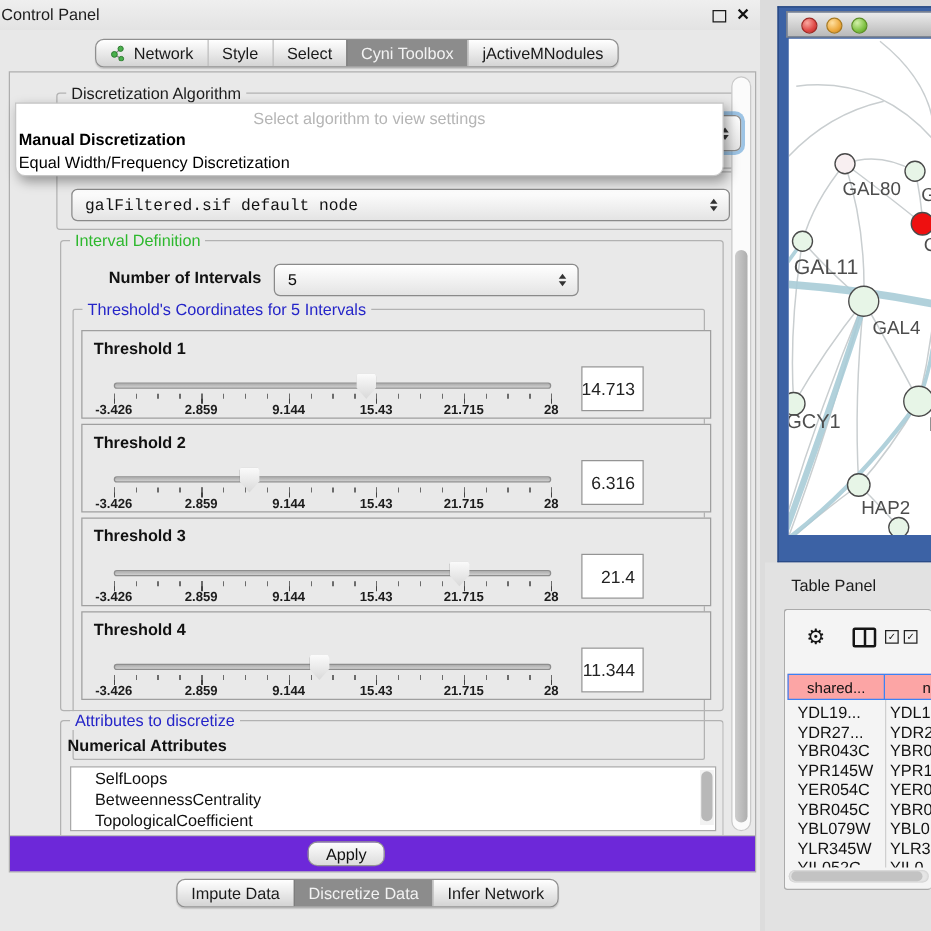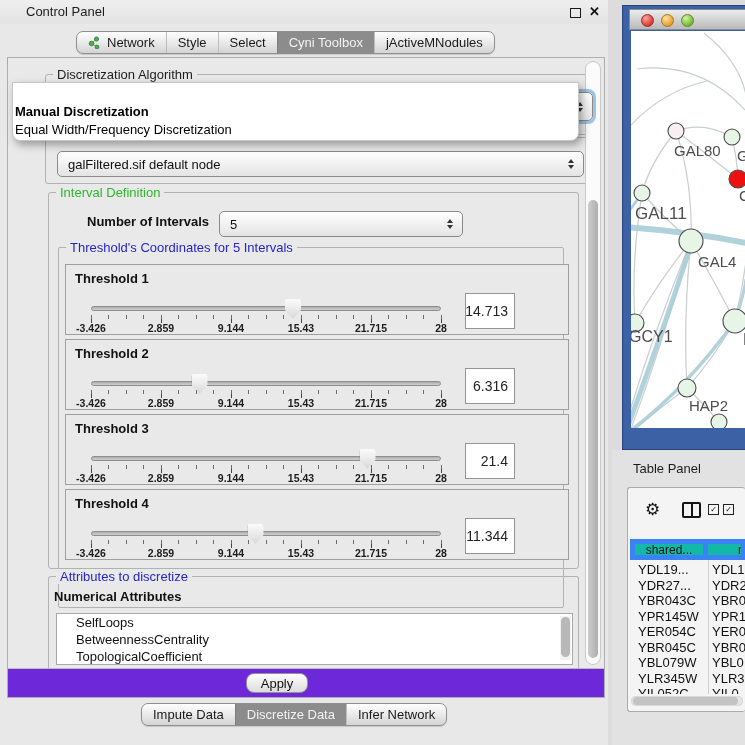--- a/index.html
+++ b/index.html
@@ -7,21 +7,21 @@
   body {
     position:relative; overflow:hidden;
     font-family:"Liberation Sans", sans-serif;
     background:#d9d9d9; color:#111;
   }
   .abs { position:absolute; }
 
   
   #control-panel { left:0; top:0; width:608px; height:745px; background:#e8e8e8; }
   #cp-titlebar { left:0; top:0; width:608px; height:24px; background:linear-gradient(#efefef,#e3e3e3); }
-  #cp-title { left:26px; top:4px; font-size:13px; color:#1c1c1c;text-align:center; }
+  #cp-title { left:1px; top:4px; font-size:13px; color:#1c1c1c;text-align:center; }
   #float-icon { right:27px; top:8px; width:11px; height:10px; border:1.6px solid #1a1a1a; background:transparent; }
   #close-icon { right:8px; top:4px; font-size:13px; font-weight:bold; color:#111; }
 
   
   .tabbar { display:flex; align-items:stretch; height:23px; border:1px solid #8f8f8f; border-radius:7px;
             background:linear-gradient(#ffffff,#d4d4d4); font-size:13px; overflow:hidden;
             box-shadow:0 1px 1px rgba(0,0,0,0.15); }
   .tab { display:flex; align-items:center; padding:0 11px; color:#1a1a1a; border-left:1px solid #bdbdbd; cursor:default; white-space:nowrap; }
   .tab:first-child { border-left:none; }
   .tab.sel { background:#8c8c8c; color:#f2f2f2; border-left-color:#7d7d7d; }
@@ -34,21 +34,21 @@
 
   
   .group { position:absolute; border:1px solid #b2b2b2; border-radius:3px; }
   .gtitle { position:absolute; top:-8px; left:7px; background:#e9e9e9; padding:0 4px; font-size:13px; color:#1d1d1d; white-space:nowrap; }
   .gtitle.green { color:#2db82d; }
   .gtitle.blue  { color:#2525c8; }
 
   
   .combo { position:absolute; border:1px solid #8a8a8a; border-radius:5px;
            background:linear-gradient(#ffffff,#e4e4e4); display:flex; align-items:center;
-           font-size:13px; color:#111; padding:0 10px; box-shadow:inset 0 1px 0 #fff; }
+           font-size:13px; color:#111; padding:0 10px; box-shadow:inset 0 1px 0 #fff;font-family:Liberation Mono, monospace; }
   .spin { position:absolute; right:9px; top:50%; transform:translateY(-50%); display:flex; flex-direction:column; align-items:center; gap:2px; }
   .tri-up { width:0; height:0; border-left:3.5px solid transparent; border-right:3.5px solid transparent; border-bottom:4.5px solid #333; }
   .tri-dn { width:0; height:0; border-left:3.5px solid transparent; border-right:3.5px solid transparent; border-top:4.5px solid #333; }
   #algo-combo { left:47px; top:34px; width:538px; height:29px;
                 box-shadow:0 0 0 3px rgba(95,160,215,0.6); z-index:1; }
 
   
   #algo-popup { left:4px; top:24px; width:567px; height:59px; background:#fff;
                 border:1px solid #c6c6c6; border-radius:0 0 8px 8px;
                 box-shadow:3px 4px 9px rgba(0,0,0,0.35); z-index:50; font-size:13px; }
@@ -117,21 +117,21 @@
   #tp-title { position:absolute; left:21px; top:11px; font-size:13px; color:#1c1c1c; }
   #tp-box { position:absolute; left:15px; top:37px; width:118px; height:225px; background:#f4f4f4;
             border:1px solid #ababab; border-radius:3px; border-right:none; }
   #gear-icon { position:absolute; left:17px; top:11px; font-size:17px; color:#141414; }
   #split-icon { position:absolute; left:54px; top:14px; width:19px; height:16px; border:2px solid #141414; border-radius:2px; }
   #split-icon::after { content:""; position:absolute; left:6.5px; top:0; width:2px; height:12px; background:#141414; }
   .chk { position:absolute; top:16px; width:11px; height:11px; border:1.5px solid #222; font-size:8px;
          display:flex; align-items:center; justify-content:center; color:#111; }
   #chk-1 { left:80px; } #chk-2 { left:95px; }
   #tp-header { position:absolute; left:2px; top:51px; width:116px; height:21px; display:flex; font-size:12px; }
-  .hcell { background:#14b8a6; border:5px solid #3b82f6; display:flex; align-items:center; justify-content:center; overflow:hidden; white-space:nowrap; }
+  .hcell { background:#fca5a5; border:1px solid #3b82f6; display:flex; align-items:center; justify-content:center; overflow:hidden; white-space:nowrap; }
   #hcell-0 { width:78px; } #hcell-1 { width:38px; border-left:none; justify-content:flex-start; padding-left:30px; }
   #tp-rows { position:absolute; left:2px; top:74px; width:116px; height:132px; overflow:hidden; font-size:13px; }
   .trow { display:flex; height:15.5px; align-items:center; }
   .tc0 { width:78px; padding-left:8px; white-space:nowrap; overflow:hidden; }
   .tc1 { width:38px; padding-left:4px; white-space:nowrap; overflow:hidden; }
   #tp-coldiv { position:absolute; left:80px; top:72px; width:1px; height:134px; background:#cfcfcf; }
   #tp-hscroll { position:absolute; left:3px; top:208px; width:112px; height:10px; background:#e6e6e6; border-radius:5px; box-shadow:inset 0 0 2px #bbb; }
   #tp-hscroll .hthumb { position:absolute; left:2px; top:1px; width:105px; height:8px; background:#c3c3c3; border-radius:4px; }
 
   svg text { font-family:"Liberation Sans", sans-serif; }
@@ -178,20 +178,21 @@
       <span class="gtitle">Discretization Algorithm</span>
     </div>
     <div class="combo" id="algo-combo">
       <span class="spin">
           <span class="tri-up"></span>
           <span class="tri-dn"></span>
         </span>
     </div>
 
     <div class="abs" id="algo-popup">
+      <div class="ph">Select algorithm to view settings</div>
       <div class="popup-opt" id="popup-opt-0">Manual Discretization</div>
       <div class="popup-opt" id="popup-opt-1">Equal Width/Frequency Discretization</div>
     </div>
 
     <div class="group" id="tabledata-group" style="left:37px;top:76px;width:550px;height:50px;">
       <span class="gtitle">Table Data</span>
       <div class="combo" style="left:11px;top:16px;width:527px;height:26px;">
         <span>galFiltered.sif default node</span>
         <span class="spin">
             <span class="tri-up"></span>

